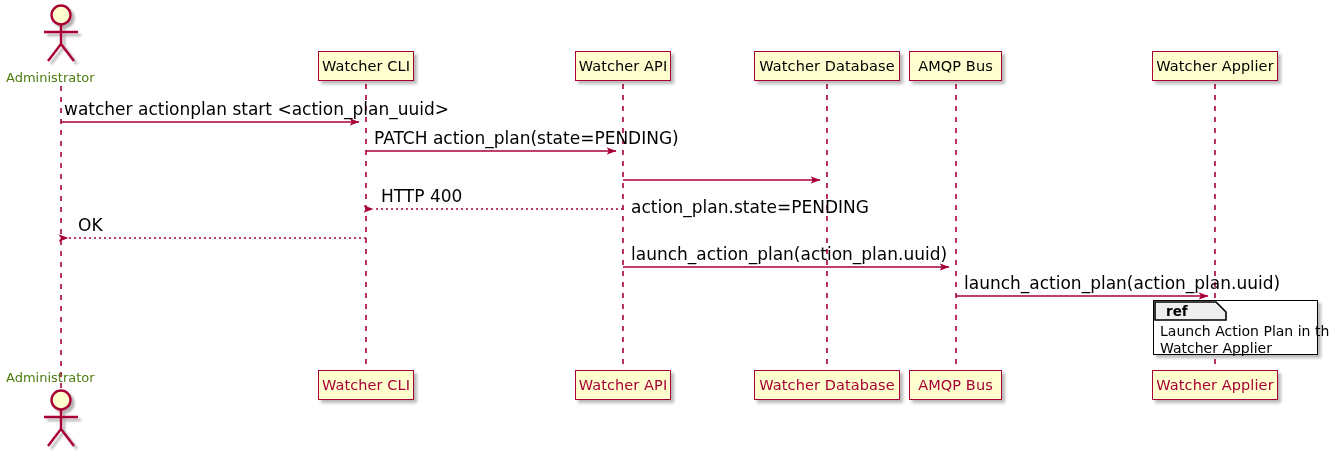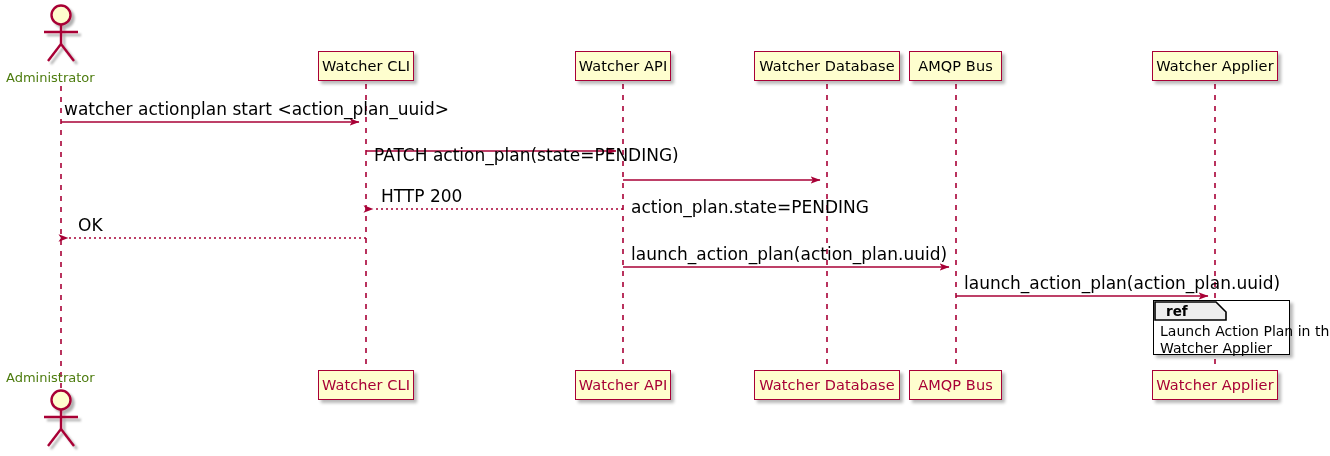--- a/index.html
+++ b/index.html
@@ -168,28 +168,28 @@
     <span>AMQP Bus</span>
   </div>
   <div class="pbox bot" style="left:1152px; top:370px; width:126px; height:30px;">
     <span>Watcher Applier</span>
   </div>
 
   <div class="actor-label" style="left:6px; top:71px;">Administrator</div>
   <div class="actor-label" style="left:6px; top:371px;">Administrator</div>
 
   <div class="msg-label" style="left:64px; top:101px;">watcher actionplan start &lt;action_plan_uuid&gt;</div>
-  <div class="msg-label" style="left:374px; top:130px;margin-top:17px;">PATCH action_plan(state=PENDING)</div>
+  <div class="msg-label" style="left:374px; top:130px;">PATCH action_plan(state=PENDING)</div>
   <div class="msg-label" style="left:631px; top:159px;margin-top:40px;">action_plan.state=PENDING</div>
-  <div class="msg-label" style="left:381px; top:188px;">HTTP 200</div>
+  <div class="msg-label" style="left:381px; top:188px;">HTTP 400</div>
   <div class="msg-label" style="left:78px; top:217px;">OK</div>
   <div class="msg-label" style="left:631px; top:246px;">launch_action_plan(action_plan.uuid)</div>
   <div class="msg-label" style="left:964px; top:275px;">launch_action_plan(action_plan.uuid)</div>
 
-  <div class="ref-box" style="left:1153px; top:300px; width:137px; height:55px;">
+  <div class="ref-box" style="left:1153px; top:300px; width:165px; height:55px;">
     <svg width="165" height="55" viewBox="0 0 165 55" xmlns="http://www.w3.org/2000/svg" style="position:absolute; left:0; top:0;">
       <path d="M1,1 L62,1 L72,11 L72,19 L1,19 Z" fill="#EEEEEE" stroke="#000000" stroke-width="1.6"></path>
     </svg>
     <div class="ref-tab-label" style="left:12px; top:4px;">ref</div>
     <div class="ref-text" style="left:6px; top:22px;">Launch Action Plan in the</div>
     <div class="ref-text" style="left:6px; top:39px;">Watcher Applier</div>
   </div>
 
 </div>
 

